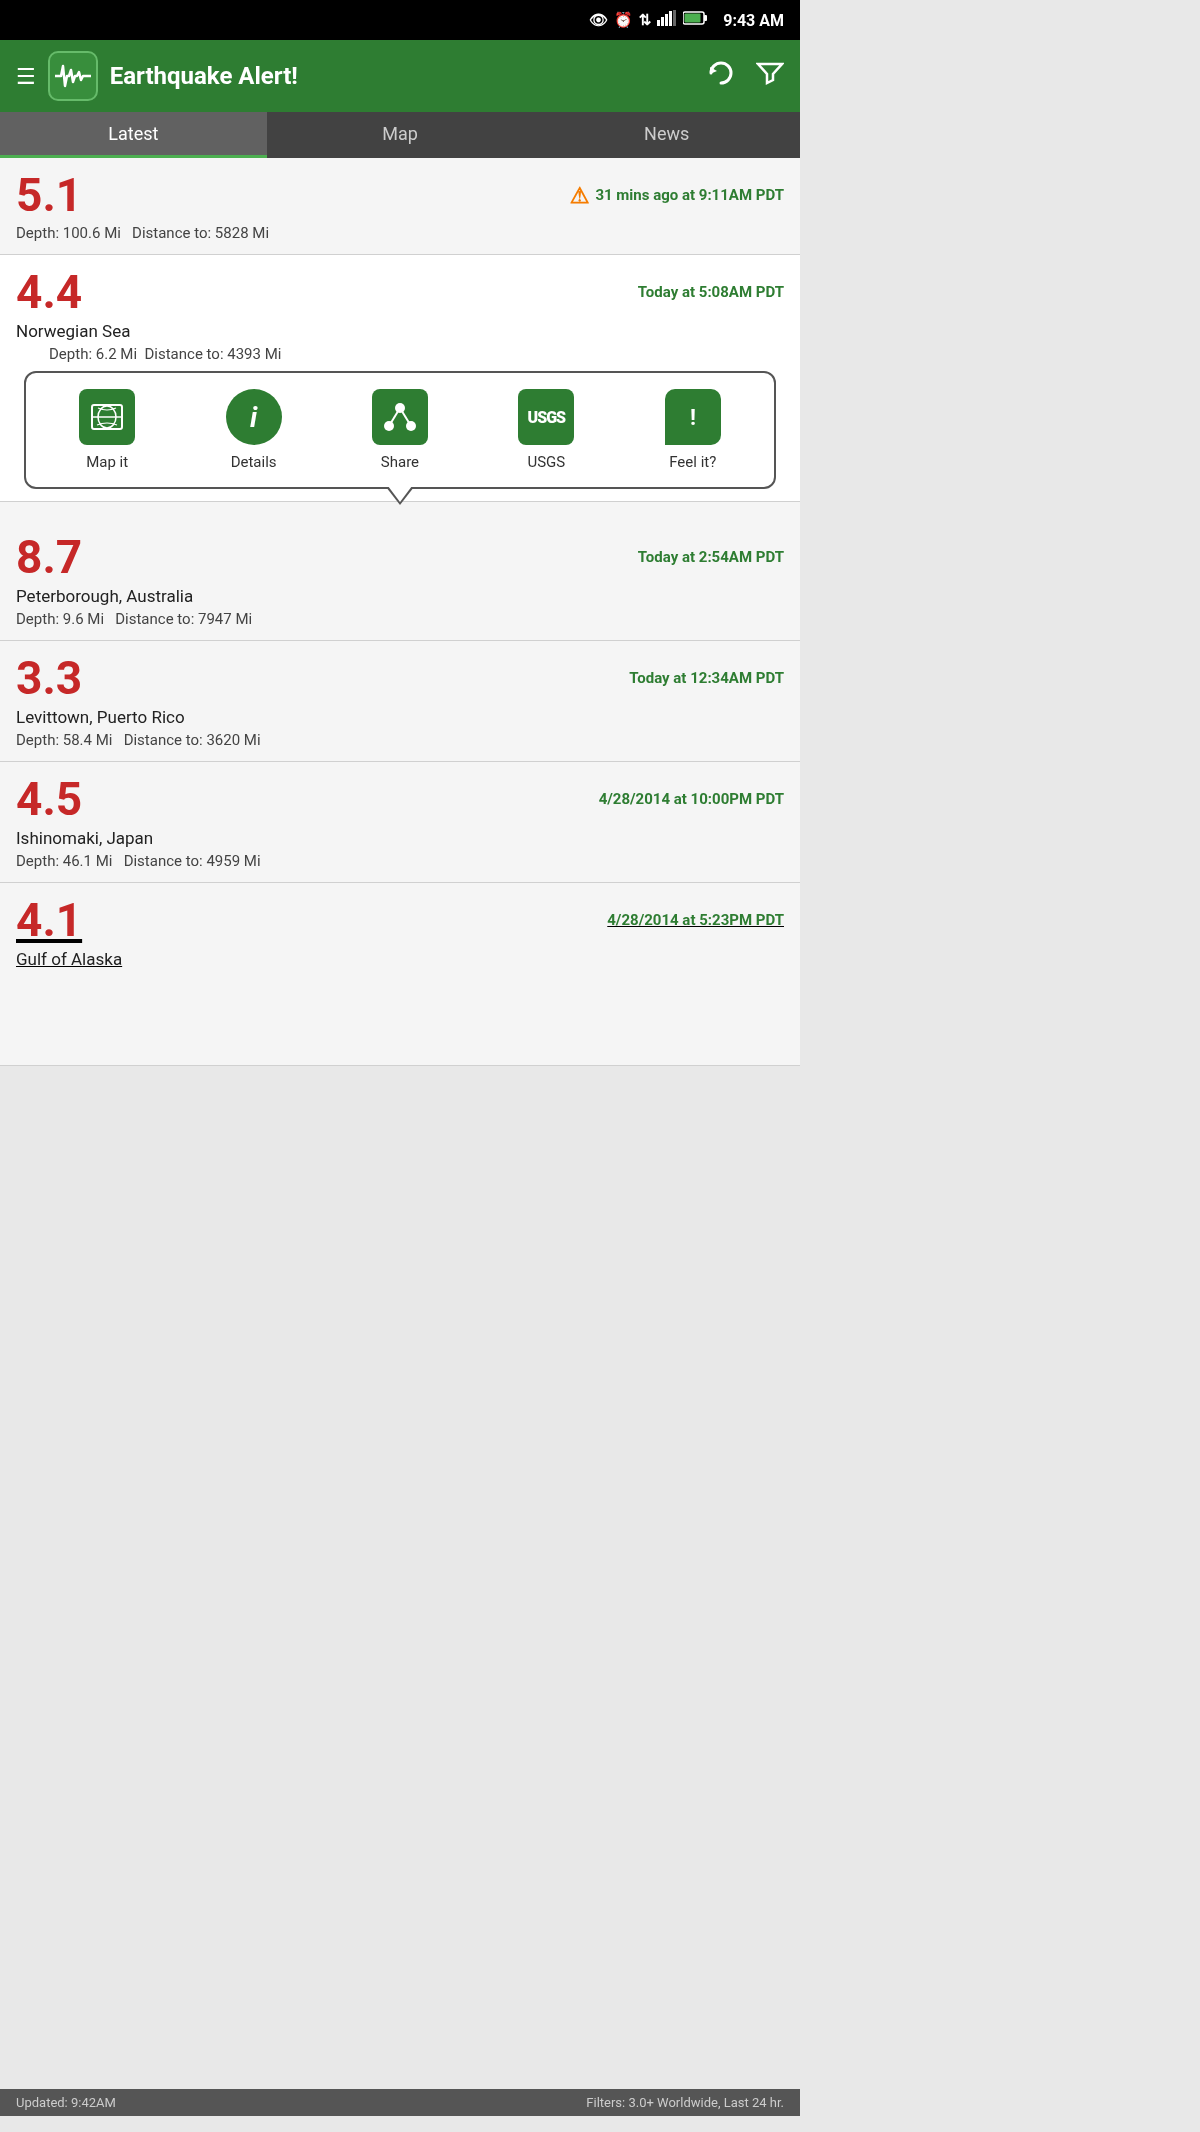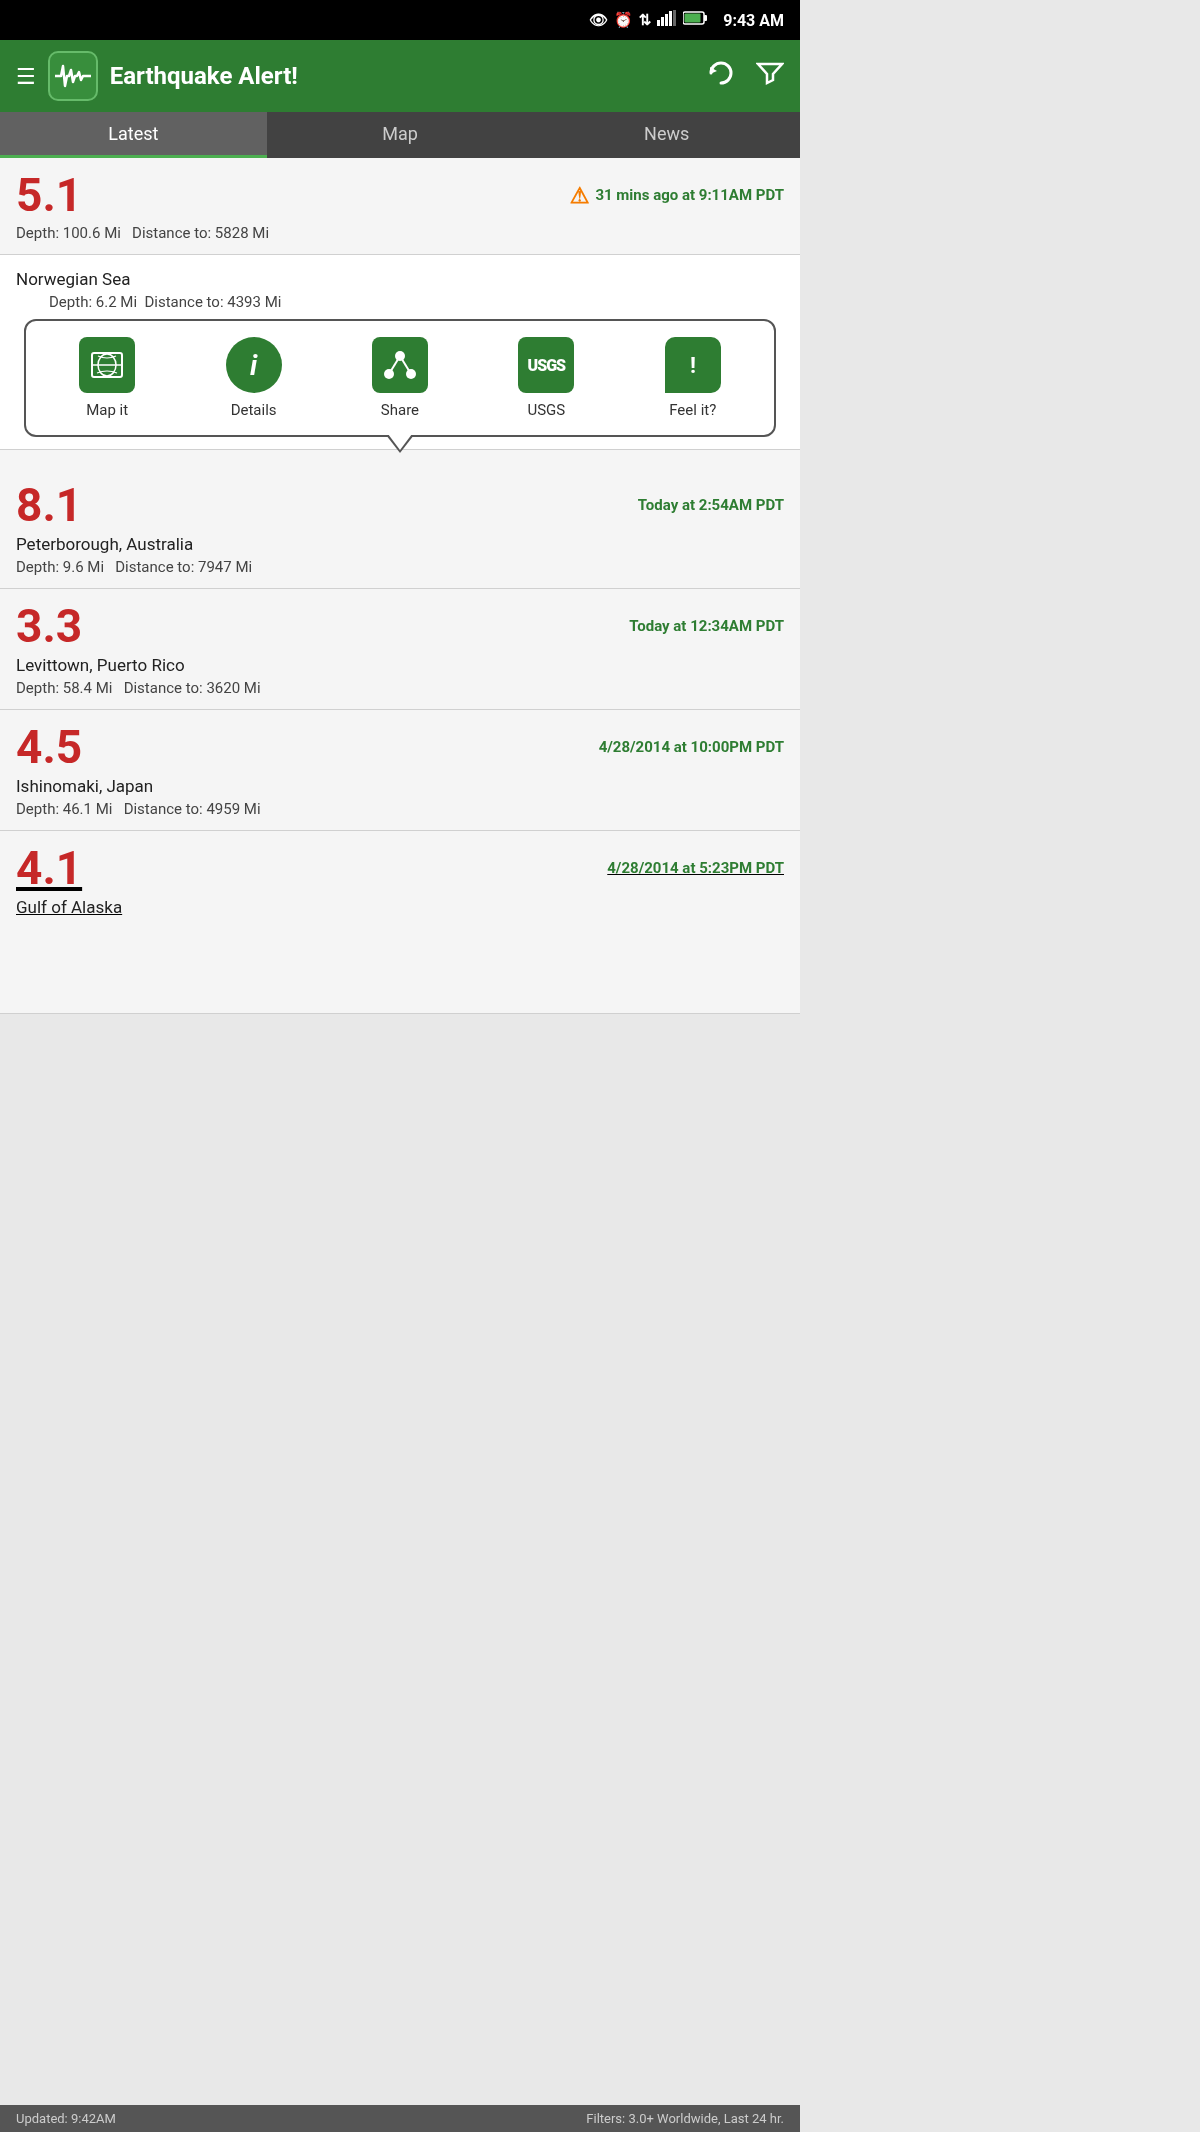--- a/index.html
+++ b/index.html
@@ -224,21 +224,21 @@
 
     
     .bottom-bar {
       background: #555;
       color: #ccc;
       font-size: 13px;
       display: flex;
       justify-content: space-between;
       padding: 6px 16px;
       position: fixed;
-      bottom: 0;
+      bottom: 16px;
       width: 800px;
     }
 
     
     .waveform-svg {
       width: 36px;
       height: 28px;
     }
   </style>
 </head>
@@ -314,20 +314,26 @@
         <span>31 mins ago at 9:11AM PDT</span>
       </div>
     </div>
     <div class="depth-distance">
       <span>Depth: 100.6 Mi</span>&nbsp;&nbsp;
       <span>Distance to: 5828 Mi</span>
     </div>
   </div>
 
   <div class="quake-item expanded">
+    <div class="quake-header">
+      <span class="magnitude">4.4</span>
+      <div class="time-info">
+        <span>Today at 5:08AM PDT</span>
+      </div>
+    </div>
     <div class="location">Norwegian Sea</div>
     <div class="depth-clipped">
       Depth: 6.2 Mi&nbsp;&nbsp;Distance to: 4393 Mi
     </div>
 
     <div class="action-popup">
       <div class="action-btn">
         <div class="action-btn-icon">
           <svg width="32" height="26" viewBox="0 0 32 26" fill="none">
             <rect x="1" y="1" width="30" height="24" rx="2" stroke="#fff" stroke-width="2" fill="none"></rect>
@@ -371,21 +377,21 @@
         </div>
         <span class="action-btn-label">Feel it?</span>
       </div>
     </div>
   </div>
 
   <div class="popup-spacer"></div>
 
   <div class="quake-item">
     <div class="quake-header">
-      <span class="magnitude">8.1</span>
+      <span class="magnitude">8.7</span>
       <div class="time-info">
         <span>Today at 2:54AM PDT</span>
       </div>
     </div>
     <div class="location">Peterborough, Australia</div>
     <div class="depth-distance">
       <span>Depth: 9.6 Mi</span>&nbsp;&nbsp;
       <span>Distance to: 7947 Mi</span>
     </div>
   </div>

